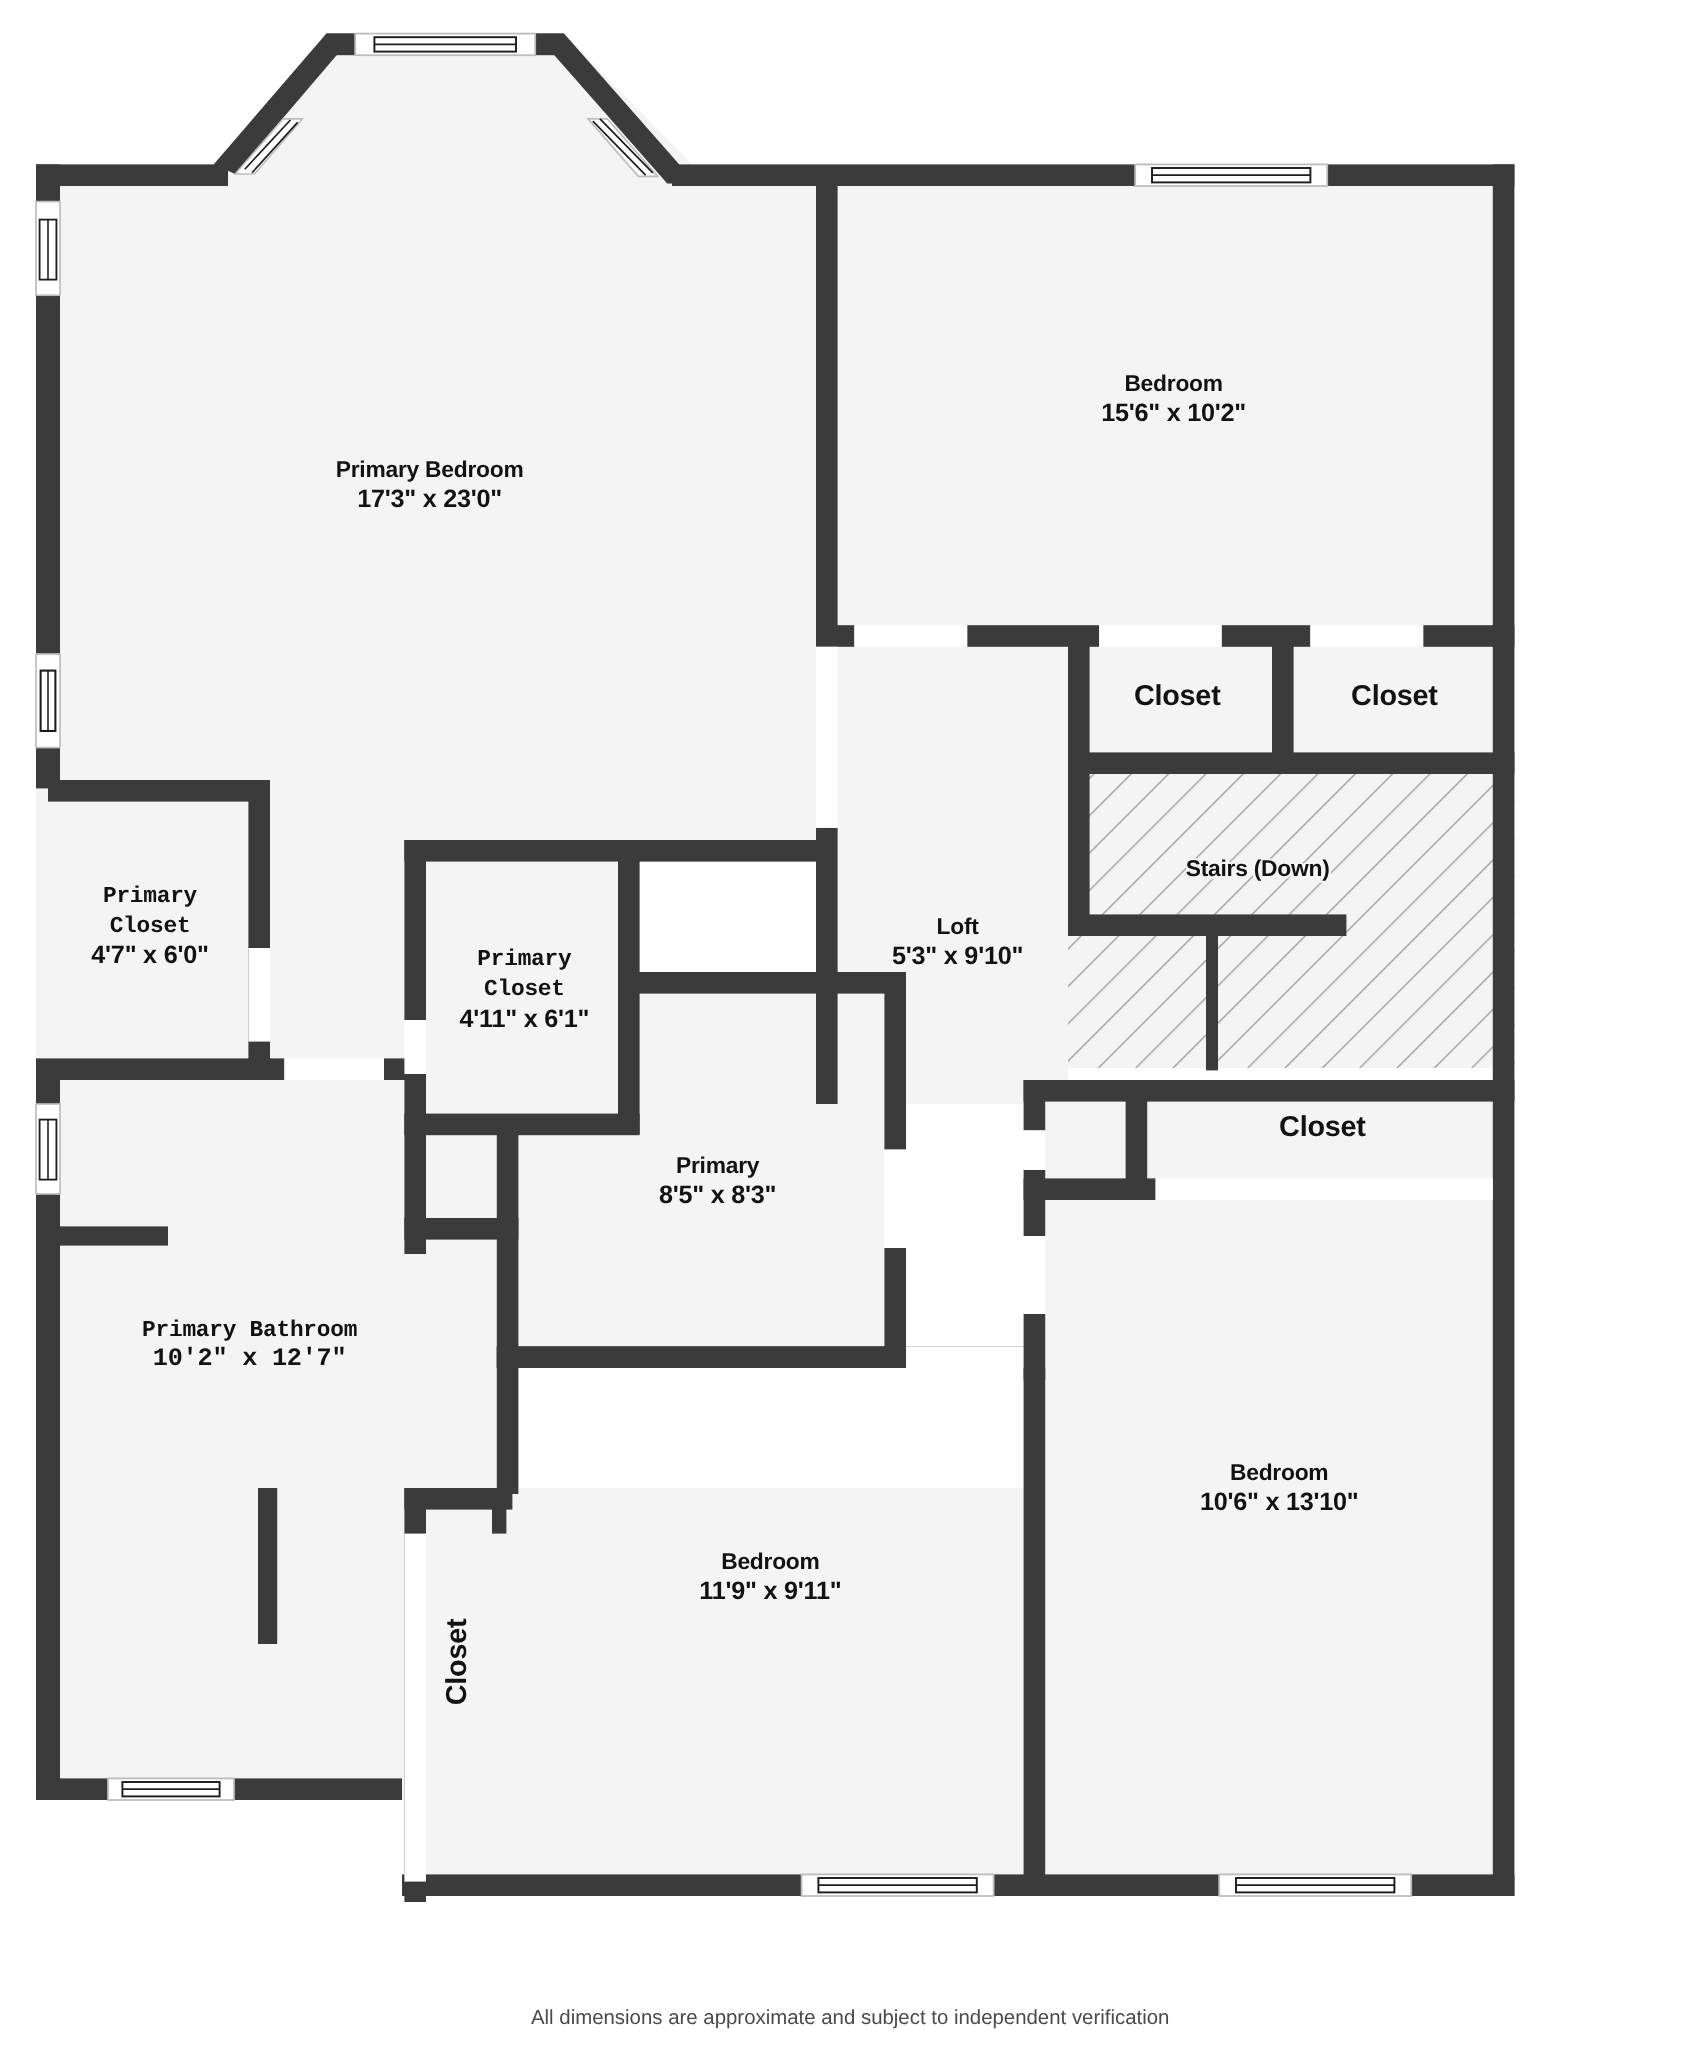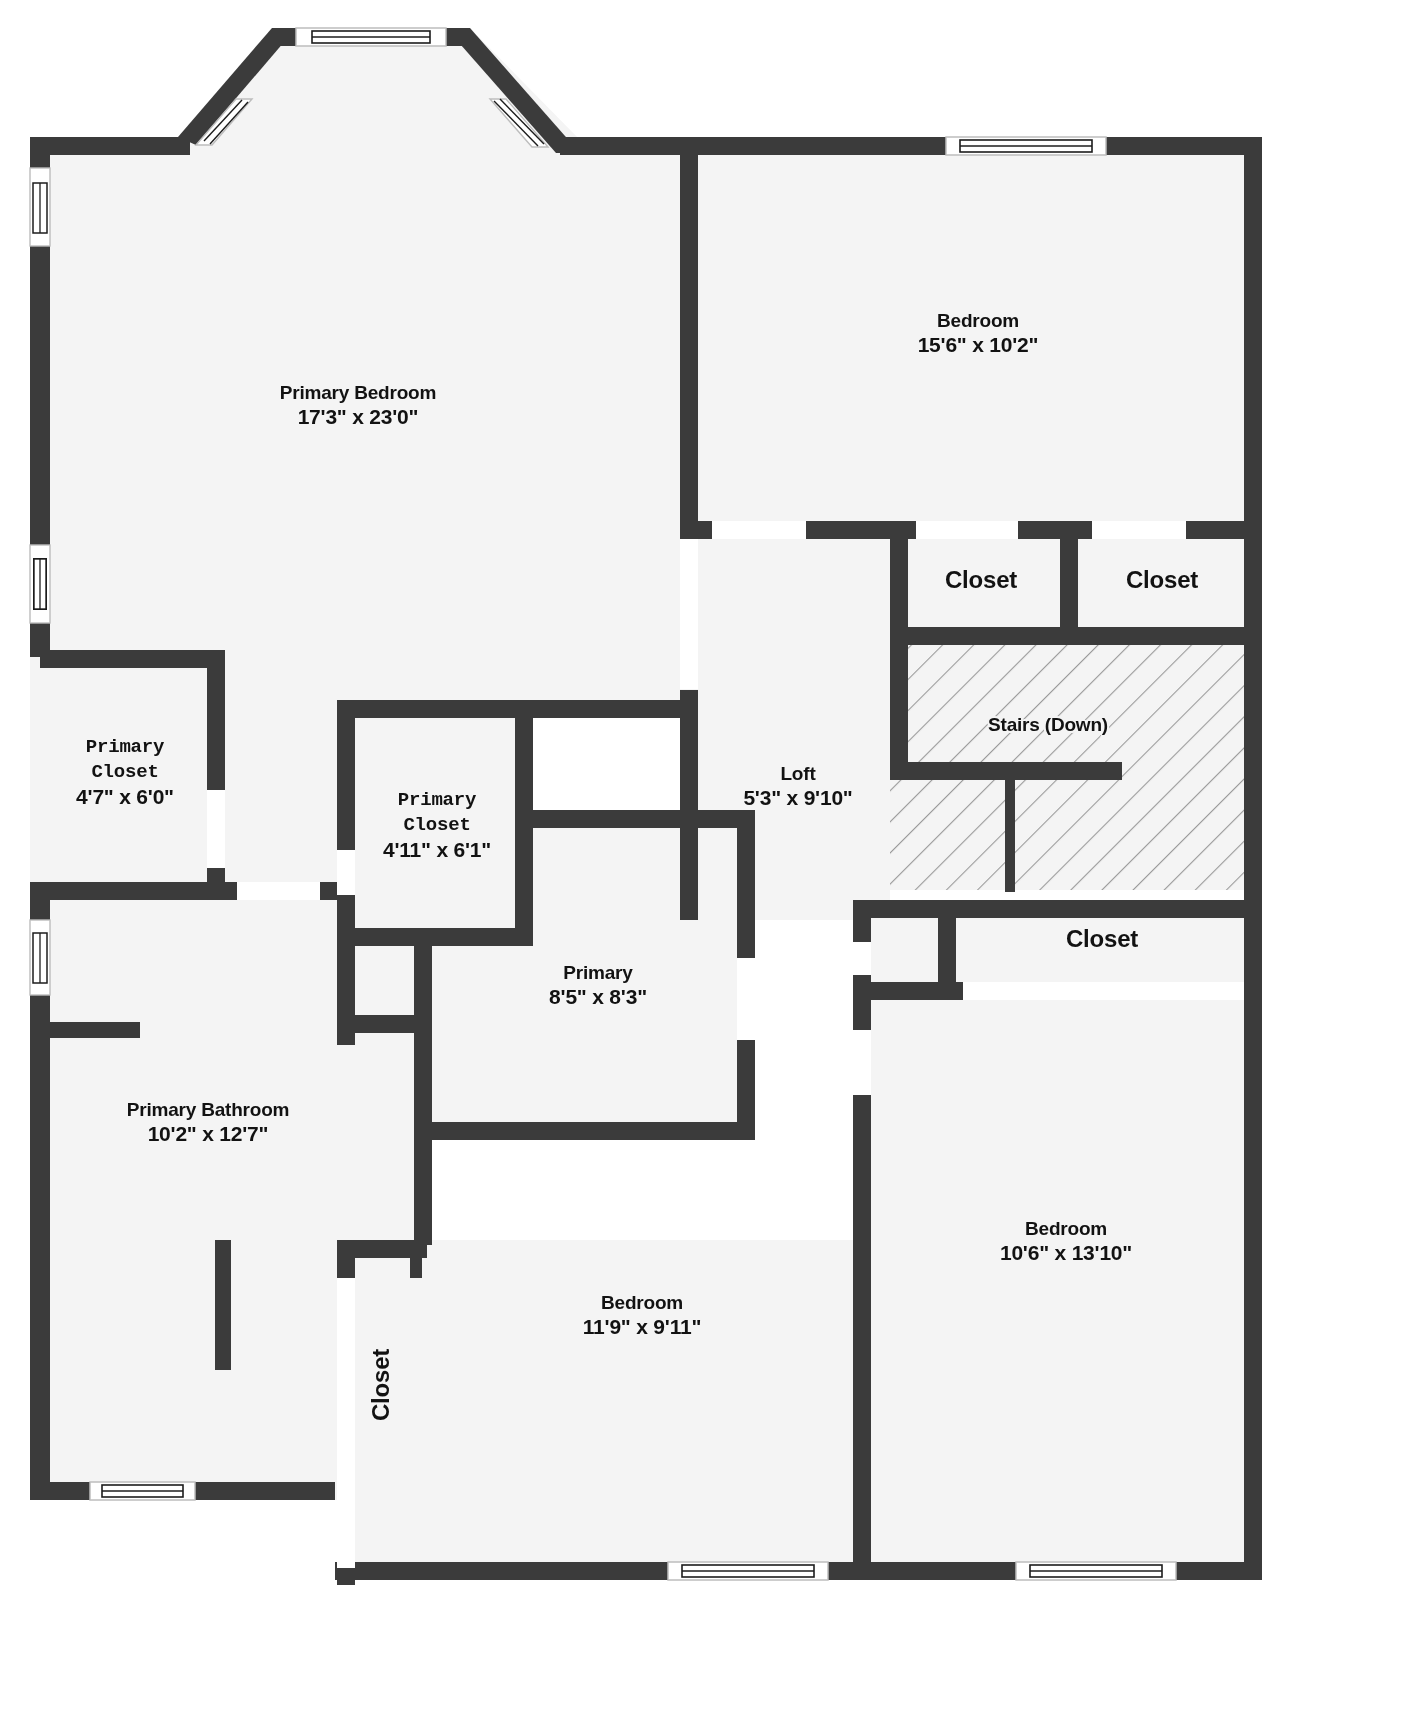--- a/index.html
+++ b/index.html
@@ -319,33 +319,34 @@
 
   <div class="room-label" style="left:598px; top:985px;">
     <span class="rl-name">Primary</span>
     <span class="rl-dim">8'5" x 8'3"</span>
   </div>
 
   <div class="room-label small" style="left:1102px; top:939px;">
     <span class="rl-name">Closet</span>
   </div>
 
-  <div class="room-label" style="left:208px; top:1122px;">
+  <div class="room-label" style="left:208px; top:1122px;font-family:Liberation Mono, monospace;">
     <span class="rl-name">Primary Bathroom</span>
     <span class="rl-dim">10'2" x 12'7"</span>
   </div>
 
   <div class="room-label" style="left:1066px; top:1241px;">
     <span class="rl-name">Bedroom</span>
     <span class="rl-dim">10'6" x 13'10"</span>
   </div>
 
   <div class="room-label" style="left:642px; top:1315px;">
     <span class="rl-name">Bedroom</span>
     <span class="rl-dim">11'9" x 9'11"</span>
   </div>
 
   <div class="room-label rot90 small" style="left:381px; top:1385px;">
     <span class="rl-name">Closet</span>
   </div>
 
+  <div class="footer-note">All dimensions are approximate and subject to independent verification</div>
 
 </div>
 
 </body></html>

